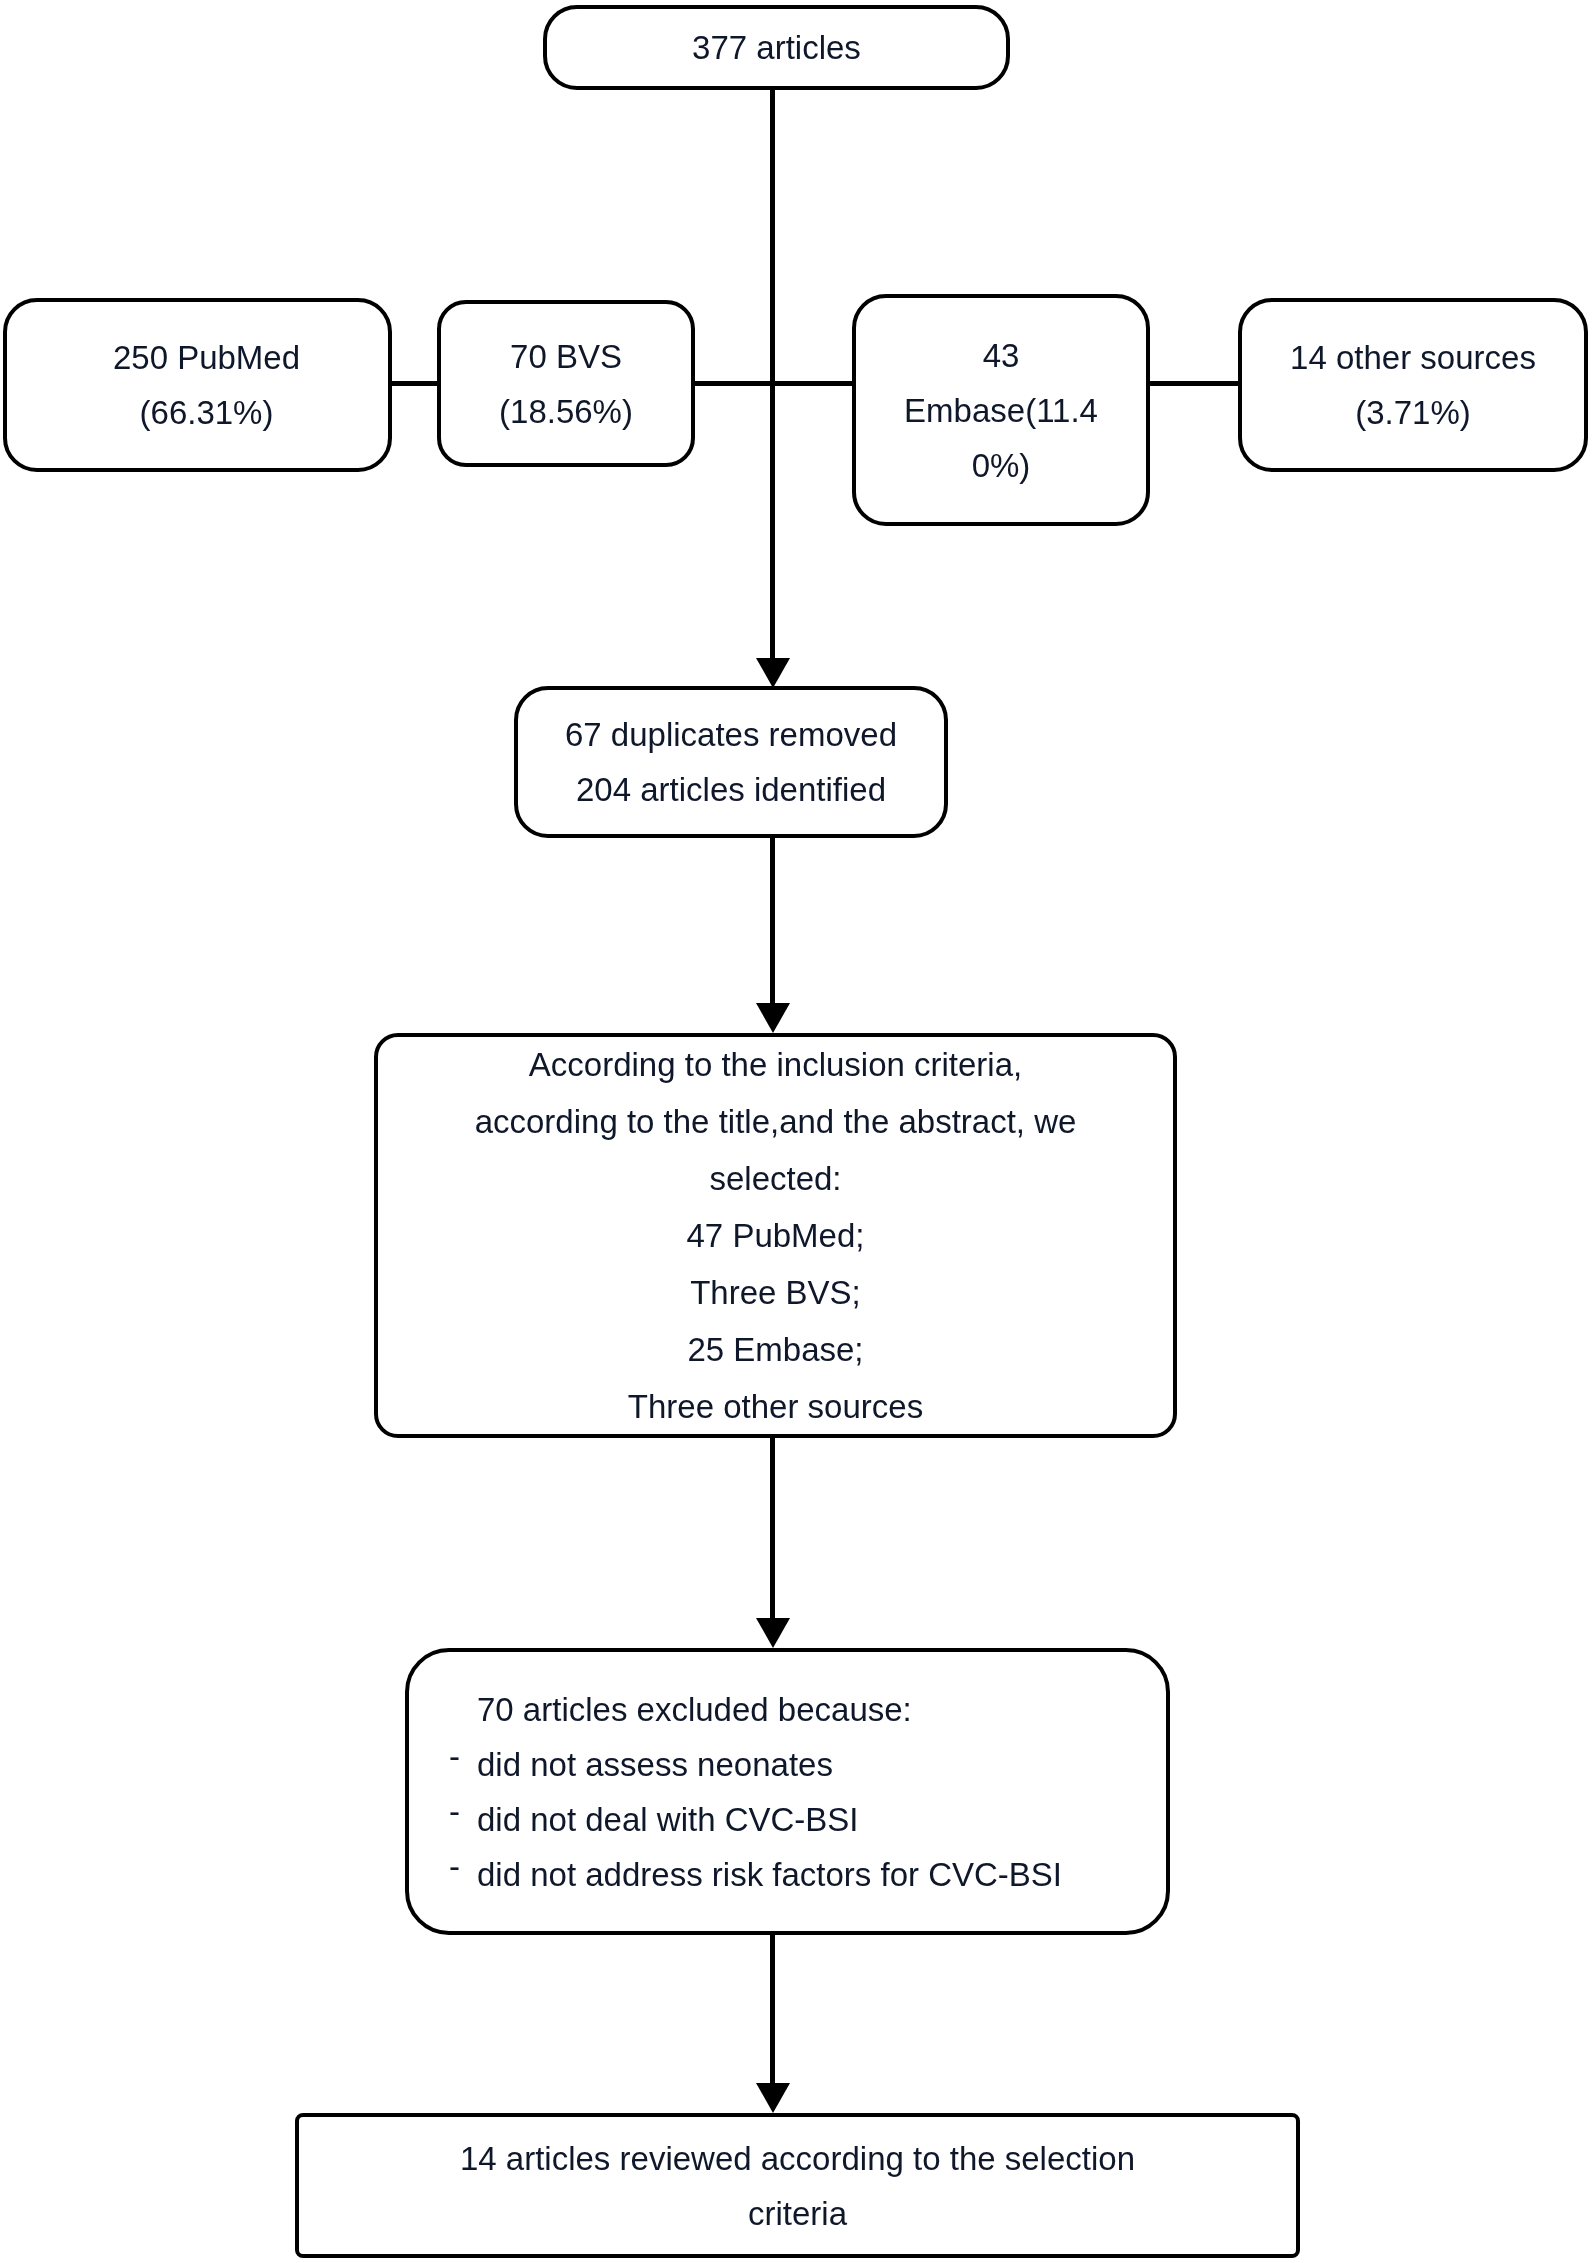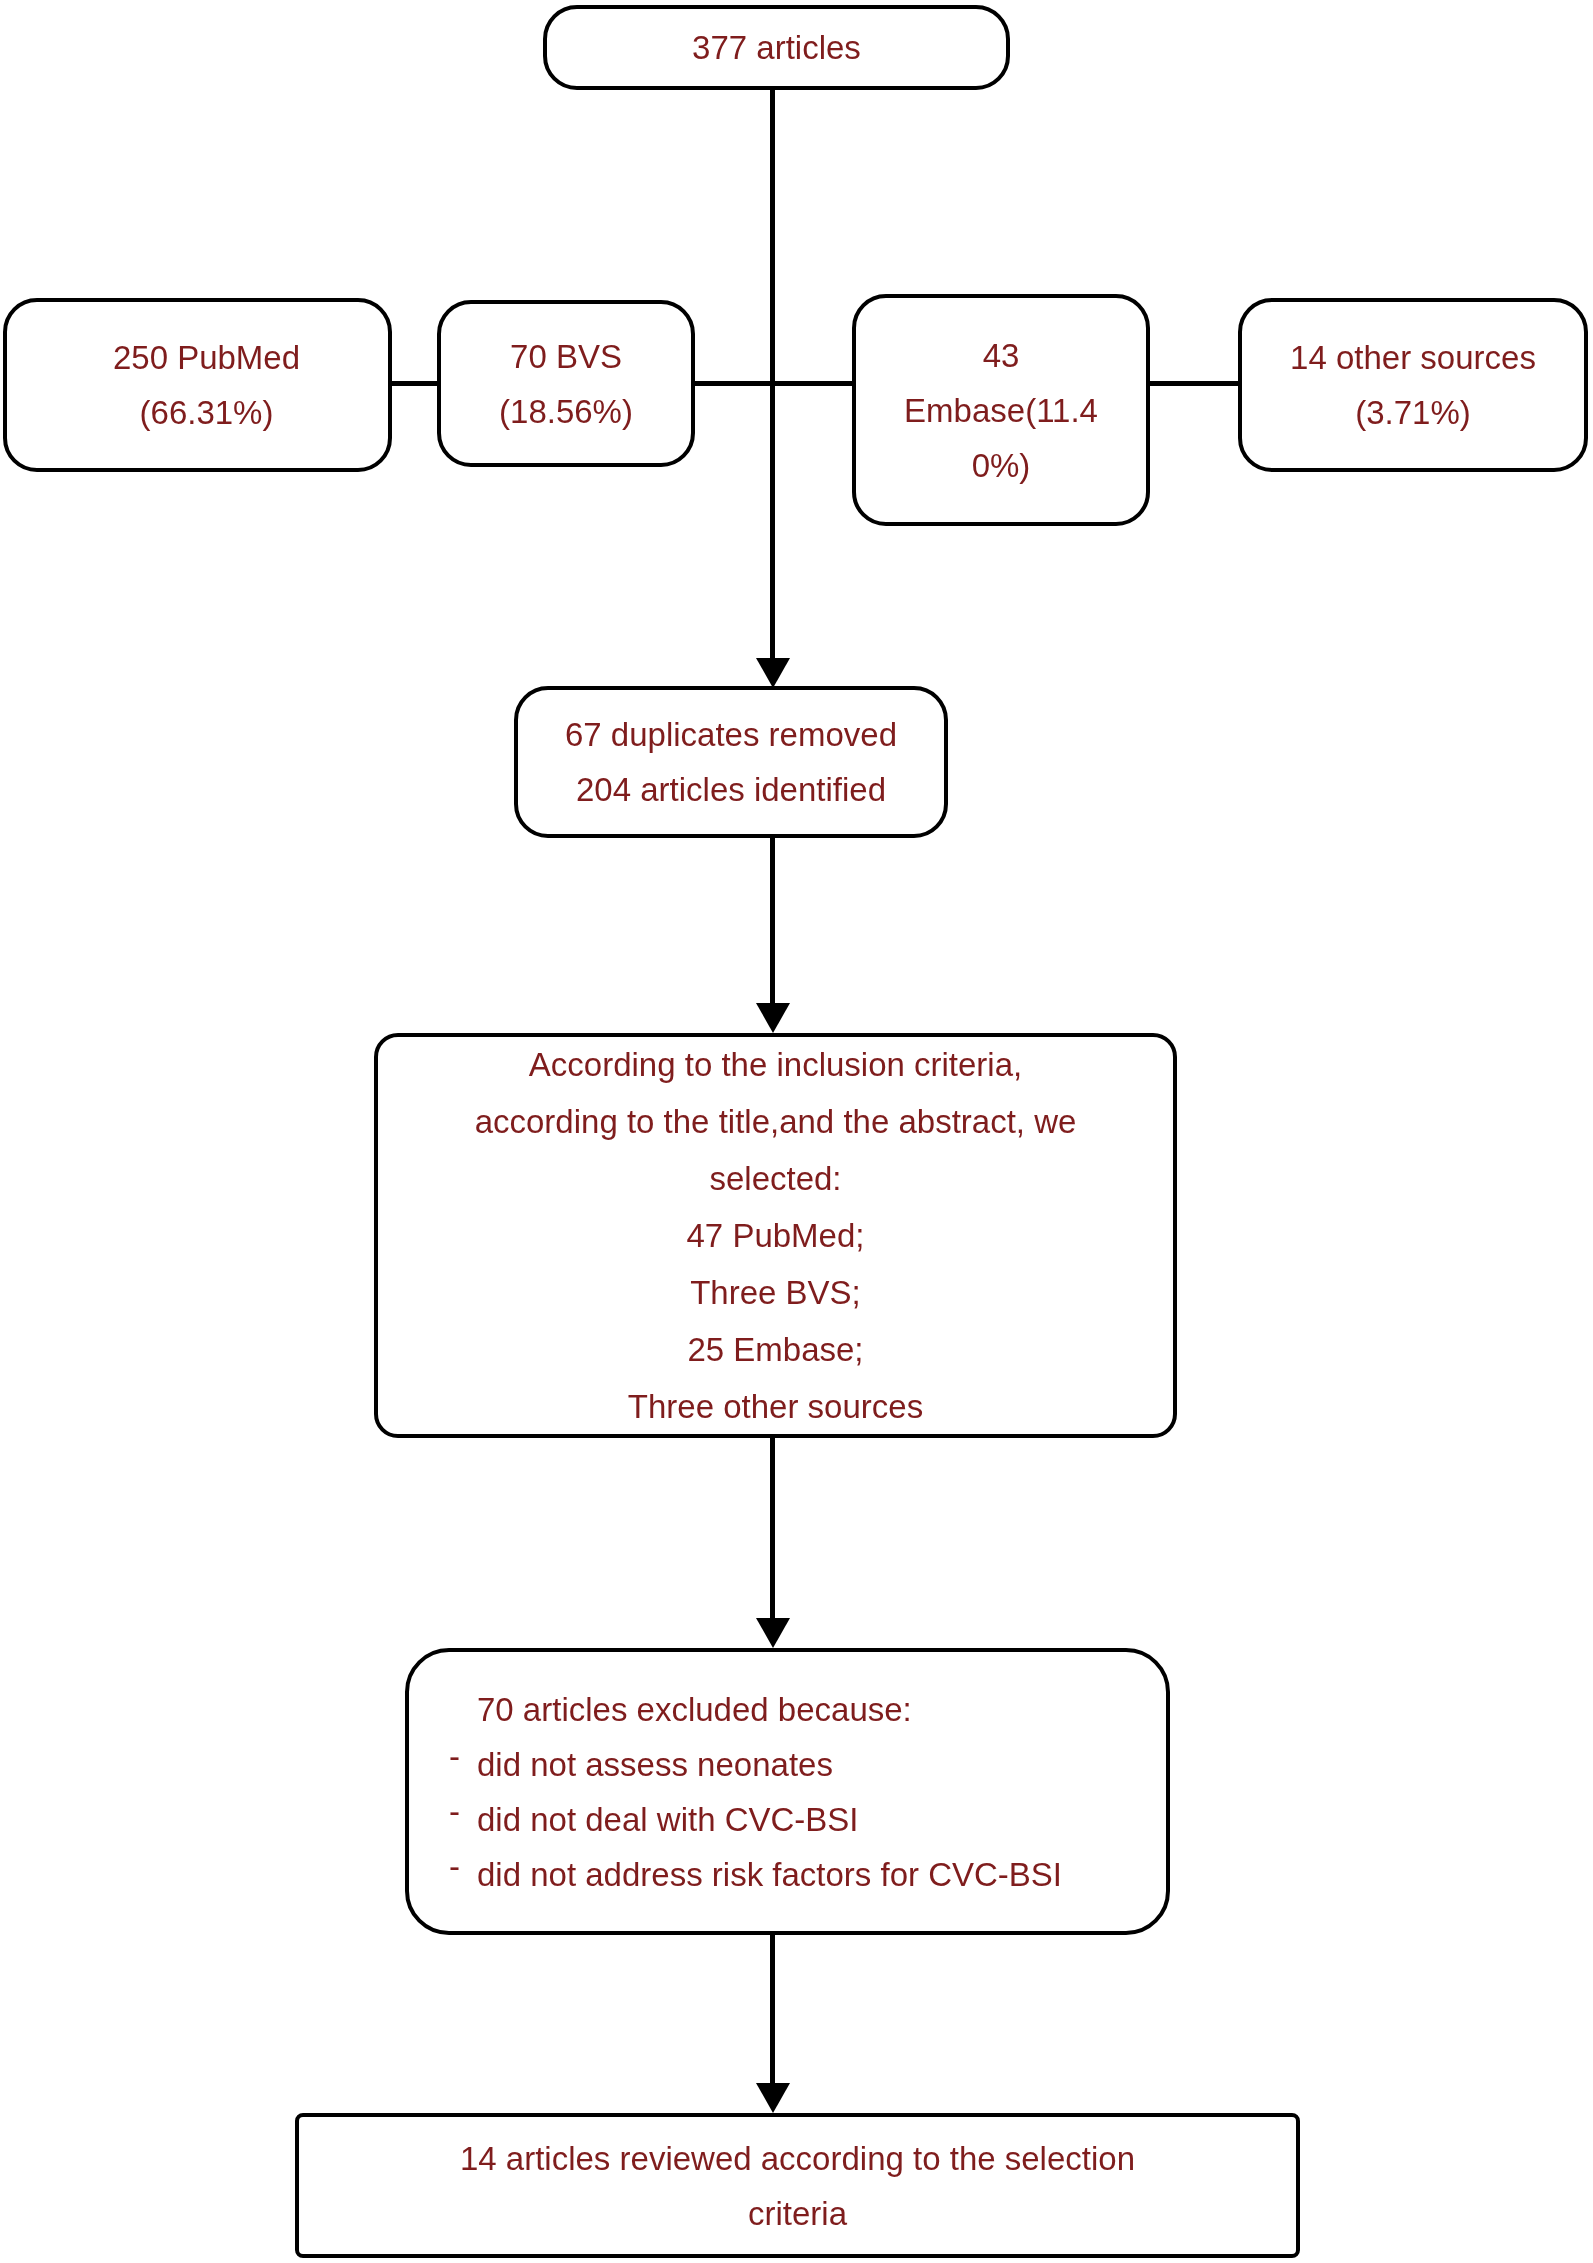--- a/index.html
+++ b/index.html
@@ -6,21 +6,21 @@
     margin: 0;
     padding: 0;
     background: #ffffff;
   }
   #canvas {
     position: relative;
     width: 1593px;
     height: 2263px;
     background: #ffffff;
     font-family: "Liberation Sans", "DejaVu Sans", sans-serif;
-    color: #7f1d1d;
+    color: #0f172a;
     overflow: hidden;
   }
   .box {
     position: absolute;
     box-sizing: border-box;
     border: 4px solid #000000;
     border-radius: 34px;
     background: #ffffff;
     display: flex;
     flex-direction: column;
@@ -92,21 +92,21 @@
 
   <div class="box" style="left:543px; top:5px; width:467px; height:85px;">
     <div class="line">377 articles</div>
   </div>
 
   <div class="box" style="left:3px; top:298px; width:389px; height:174px;padding-left:18px;">
     <div class="line">250 PubMed</div>
     <div class="line">(66.31%)</div>
   </div>
 
-  <div class="box" style="left:437px; top:300px; width:258px; height:167px;">
+  <div class="box" style="left:437px; top:300px; width:258px; height:167px;border-radius:29px;">
     <div class="line">70 BVS</div>
     <div class="line">(18.56%)</div>
   </div>
 
   <div class="box" style="left:852px; top:294px; width:298px; height:232px;">
     <div class="line">43</div>
     <div class="line">Embase(11.4</div>
     <div class="line">0%)</div>
   </div>
 

